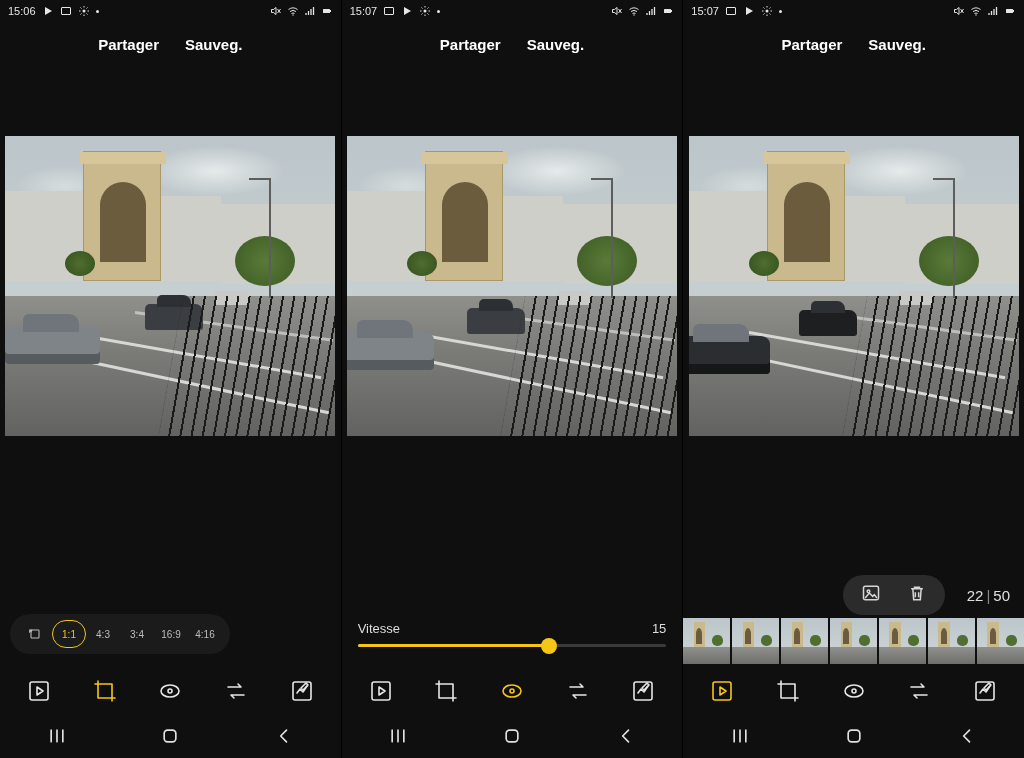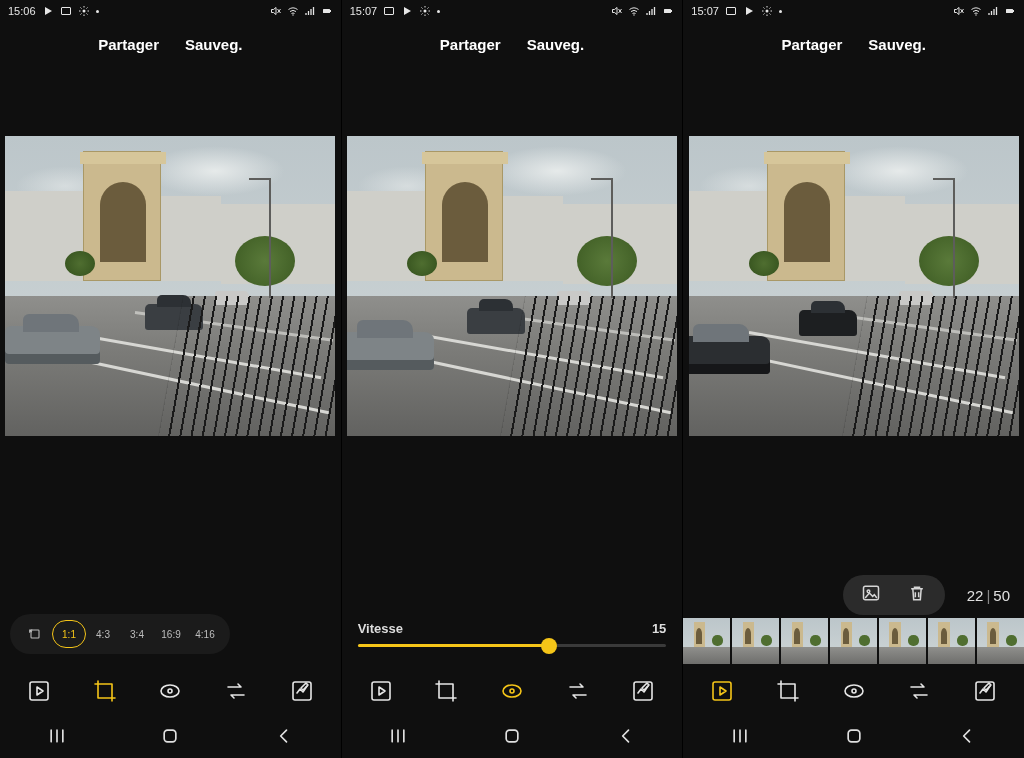--- a/index.html
+++ b/index.html
@@ -67,21 +67,21 @@
   .midrow{height:60px;display:flex;align-items:center;padding:0 10px;gap:8px;}
 
   
   .chipgroup{display:flex;align-items:center;background:var(--chip-dark);border-radius:22px;padding:6px 8px;}
   .chip{min-width:34px;height:28px;border-radius:14px;display:flex;align-items:center;justify-content:center;font-size:10px;color:#bdbdbd;border:1px solid transparent;}
   .chip.sel{color:var(--accent);border:1px solid var(--accent);}
   .chip svg{width:16px;height:16px;stroke:#bdbdbd;fill:none;stroke-width:1.6;}
   .chip.icon svg{stroke:#bdbdbd;}
 
   
-  .slider-wrap{flex:1;display:flex;flex-direction:column;gap:8px;padding:0 6px;font-weight:bold;}
+  .slider-wrap{flex:1;display:flex;flex-direction:column;gap:8px;padding:0 6px;}
   .slider-top{display:flex;justify-content:space-between;font-size:13px;color:#ddd;}
   .slider-track{position:relative;height:3px;background:#3a3a3a;border-radius:2px;}
   .slider-fill{position:absolute;left:0;top:0;height:100%;background:var(--accent);border-radius:2px;}
   .slider-thumb{position:absolute;top:50%;width:16px;height:16px;border-radius:50%;background:var(--accent);transform:translate(-50%,-50%);}
 
   
   .p3-upper{height:46px;display:flex;align-items:center;justify-content:flex-end;padding:0 14px;gap:22px;}
   .pill{display:flex;align-items:center;gap:26px;background:var(--chip);border-radius:22px;padding:8px 18px;}
   .pill svg{width:20px;height:20px;stroke:#d6d6d6;fill:none;stroke-width:1.8;}
   .counter{font-size:15px;color:#e0e0e0;}

